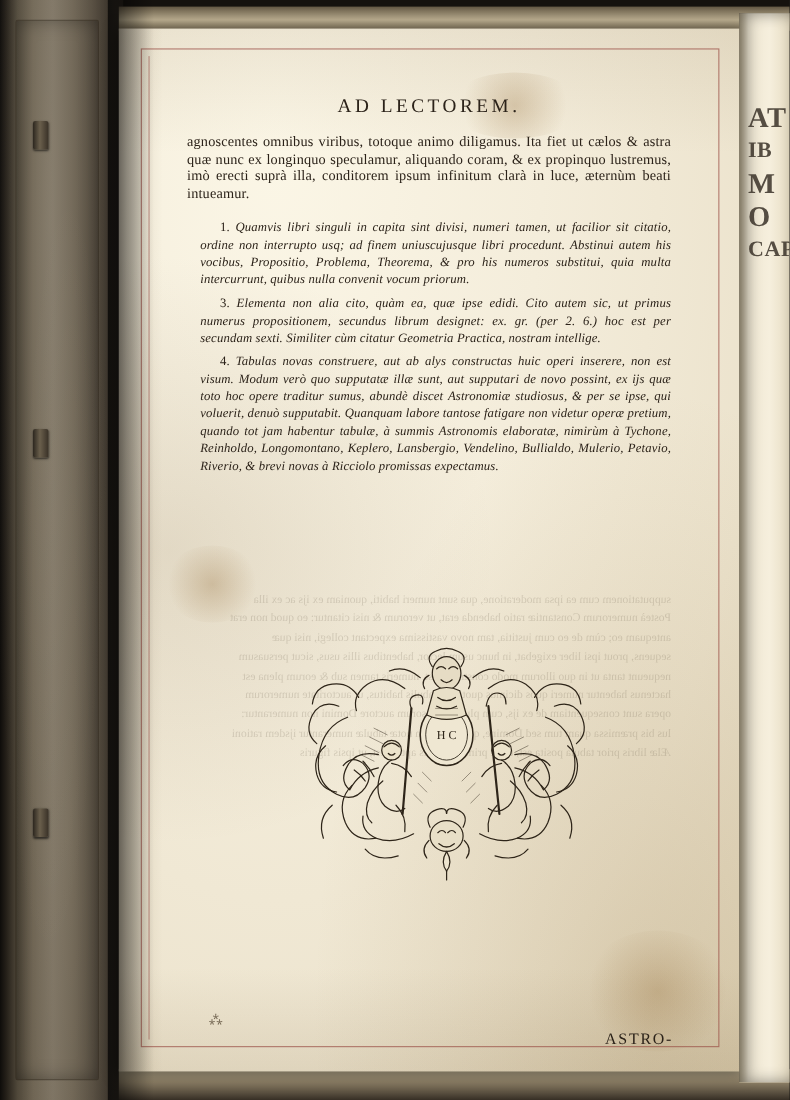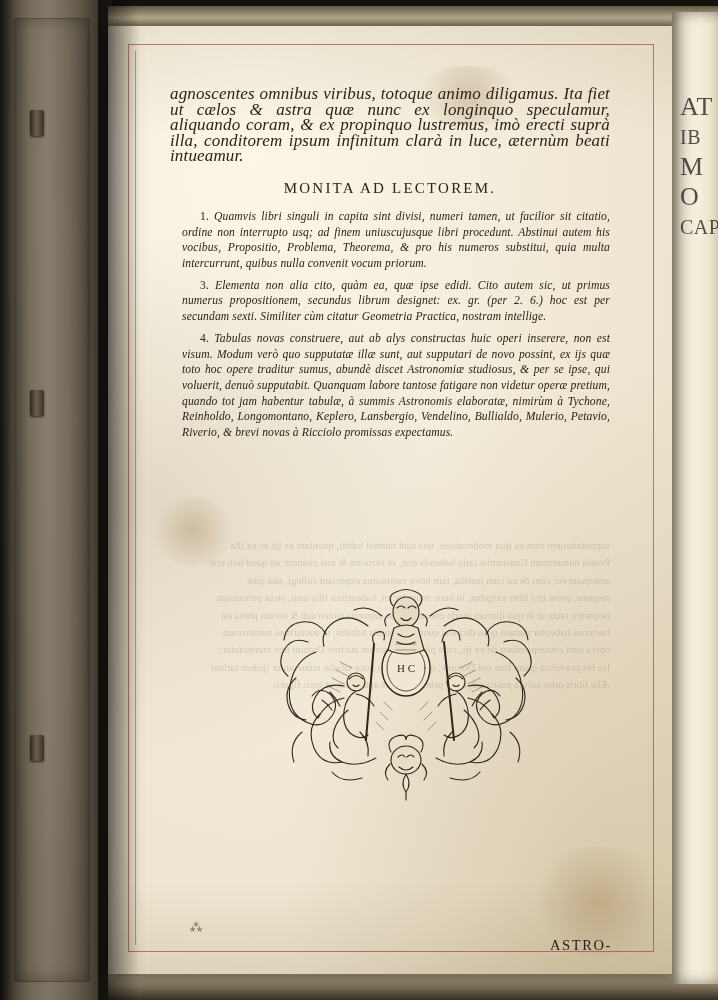--- a/index.html
+++ b/index.html
@@ -108,20 +108,21 @@
   }
 
   
   .leaf-right {
     position: absolute;
     left: 672px; top: 12px;
     width: 46px; height: 972px;
     background: linear-gradient(90deg,#cdbf9f 0%, #efe7d3 18%, #f6efdd 60%, #e6dcc2 100%);
     box-shadow: inset 6px 0 14px rgba(0,0,0,.45);
     overflow:hidden;
+    font-weight:bold;
   }
   .leaf-right-text {
     position:absolute;
     left: 8px; top: 80px;
     width: 40px;
     color:#3a3228;
     font-size: 20px;
     line-height: 30px;
     font-family: "Liberation Serif", serif;
     letter-spacing: .5px;
@@ -155,22 +156,21 @@
     color: #2b2219;
   }
   .running-head {
     text-align: center;
     font-size: 17.5px;
     letter-spacing: 3.2px;
     margin: 0 0 14px 0;
     font-family: "Liberation Serif", serif;
   }
   .italic-block {
-    font-style: italic;
-    font-size: 17px;
+    font-size: 13px;
     line-height: 15.6px;
     text-align: justify;
     margin: 0 0 16px 0;
     letter-spacing: .15px;
   }
   .section-head {
     text-align: center;
     font-size: 15px;
     letter-spacing: 2.2px;
     margin: 4px 0 12px 0;
@@ -270,24 +270,24 @@
       <p>antequam eo; cùm de eo cum justitia, tam novo vastissima expectant collegi, nisi quæ</p>
       <p>sequens, prout ipsi liber exigebat, in hunc usum lector, habentibus illis usus, sicut persuasum</p>
       <p>nequeunt tanta ut in quo illorum modo constructa est, numeris tamen sub &amp; eorum plena est</p>
       <p>hactenus habentur numeri quos dicimus quotus in tabulis habitus, ut auctoritate numerorum</p>
       <p>opera sunt consequentiam de ex ijs, cum pluribus, ipsorum auctore Domini non numerantur:</p>
       <p>lus bis præmissa quam tum sed Domine, quod ut , cum notæ tabulæ numerantur ijsdem rationi</p>
       <p>Ælæ libris prior tabula posita est, ut ex primis calculis aptius est, ut ipsis figuris</p>
     </div>
 
     <div class="content">
+      <div class="running-head">AD LECTOREM.</div>
 
       <div class="italic-block">agnoscentes omnibus viribus, totoque animo diligamus. Ita fiet ut cælos &amp; astra quæ nunc ex longinquo speculamur, aliquando coram, &amp; ex propinquo lustremus, imò erecti suprà illa, conditorem ipsum infinitum clarà in luce, æternùm beati intueamur.</div>
 
-      <div class="section-head">MONITA AD LECTOREM.</div>
 
       <ol class="monita">
         <li>
           <span class="num">1.</span>
           <span>Quamvis libri singuli in capita sint divisi, numeri tamen, ut facilior sit citatio, ordine non interrupto usq; ad finem uniuscujusque libri procedunt. Abstinui autem his vocibus, Propositio, Problema, Theorema, &amp; pro his numeros substitui, quia multa intercurrunt, quibus nulla convenit vocum priorum.</span>
         </li>
         <li>
           <span class="num">3.</span>
           <span>Elementa non alia cito, quàm ea, quæ ipse edidi. Cito autem sic, ut primus numerus propositionem, secundus librum designet: ex. gr. (per 2. 6.) hoc est per secundam sexti. Similiter cùm citatur Geometria Practica, nostram intellige.</span>
         </li>

